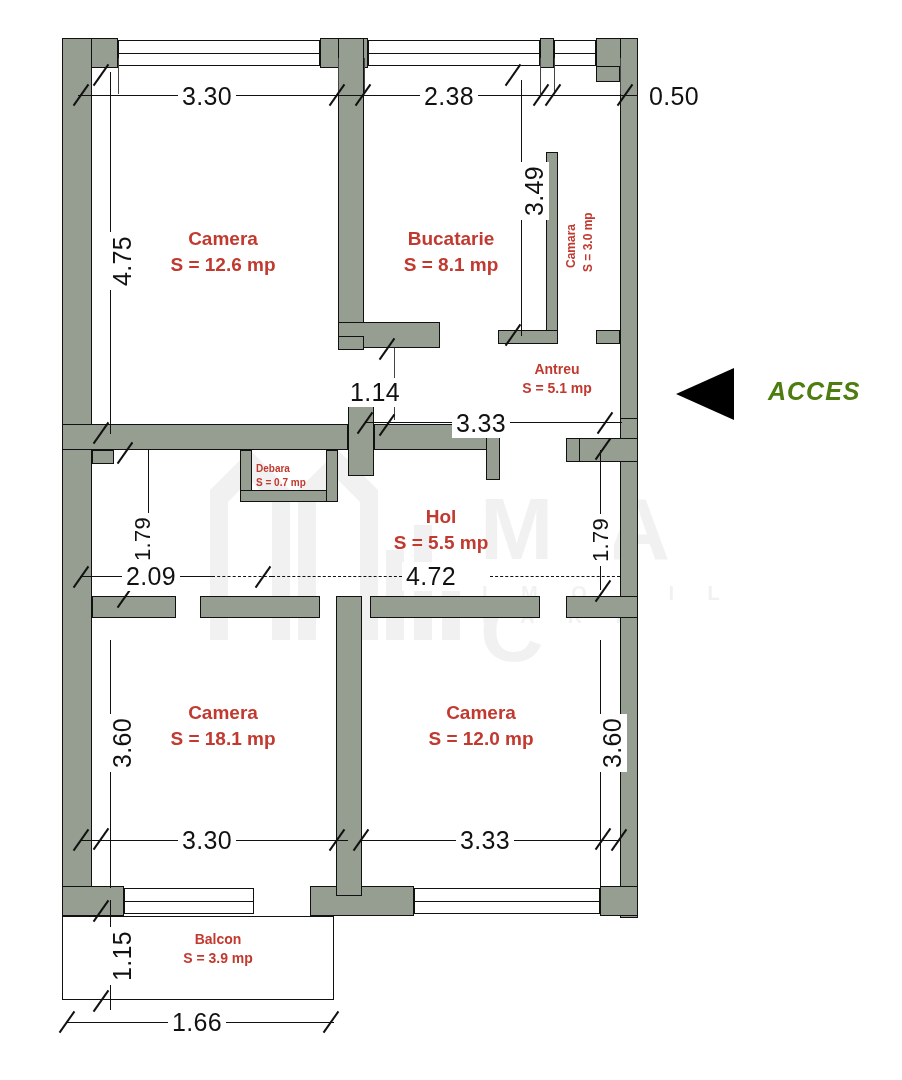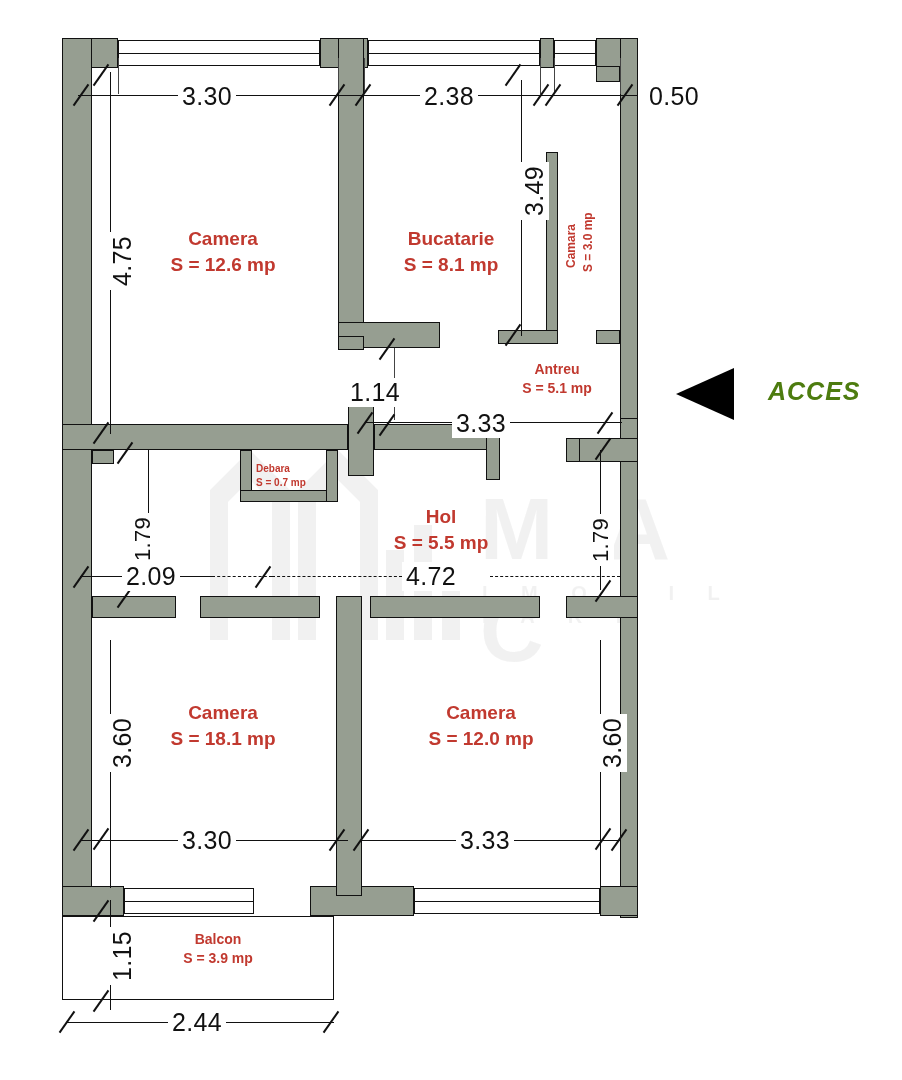--- a/index.html
+++ b/index.html
@@ -208,21 +208,21 @@
   <div class="dim-line h" style="left:62px;top:999px;width:272px;"></div>
 
   <div class="dim-line v" style="left:110px;top:900px;height:110px;"></div>
   <div class="tick" style="left:100px;top:898px;"></div>
   <div class="tick" style="left:100px;top:988px;"></div>
   <div class="dim-txt vert" style="left:108px;top:985px;">1.15</div>
 
   <div class="dim-line h" style="left:66px;top:1022px;width:268px;"></div>
   <div class="tick" style="left:66px;top:1009px;"></div>
   <div class="tick" style="left:330px;top:1009px;"></div>
-  <div class="dim-txt" style="left:168px;top:1008px;">2.44</div>
+  <div class="dim-txt" style="left:168px;top:1008px;">1.66</div>
 
   <div class="room big" style="left:128px;top:226px;width:190px;">
     <span class="nm">Camera</span>
     <span class="ar">S = 12.6 mp</span>
   </div>
 
   <div class="room big" style="left:358px;top:226px;width:186px;">
     <span class="nm">Bucatarie</span>
     <span class="ar">S = 8.1 mp</span>
   </div>

